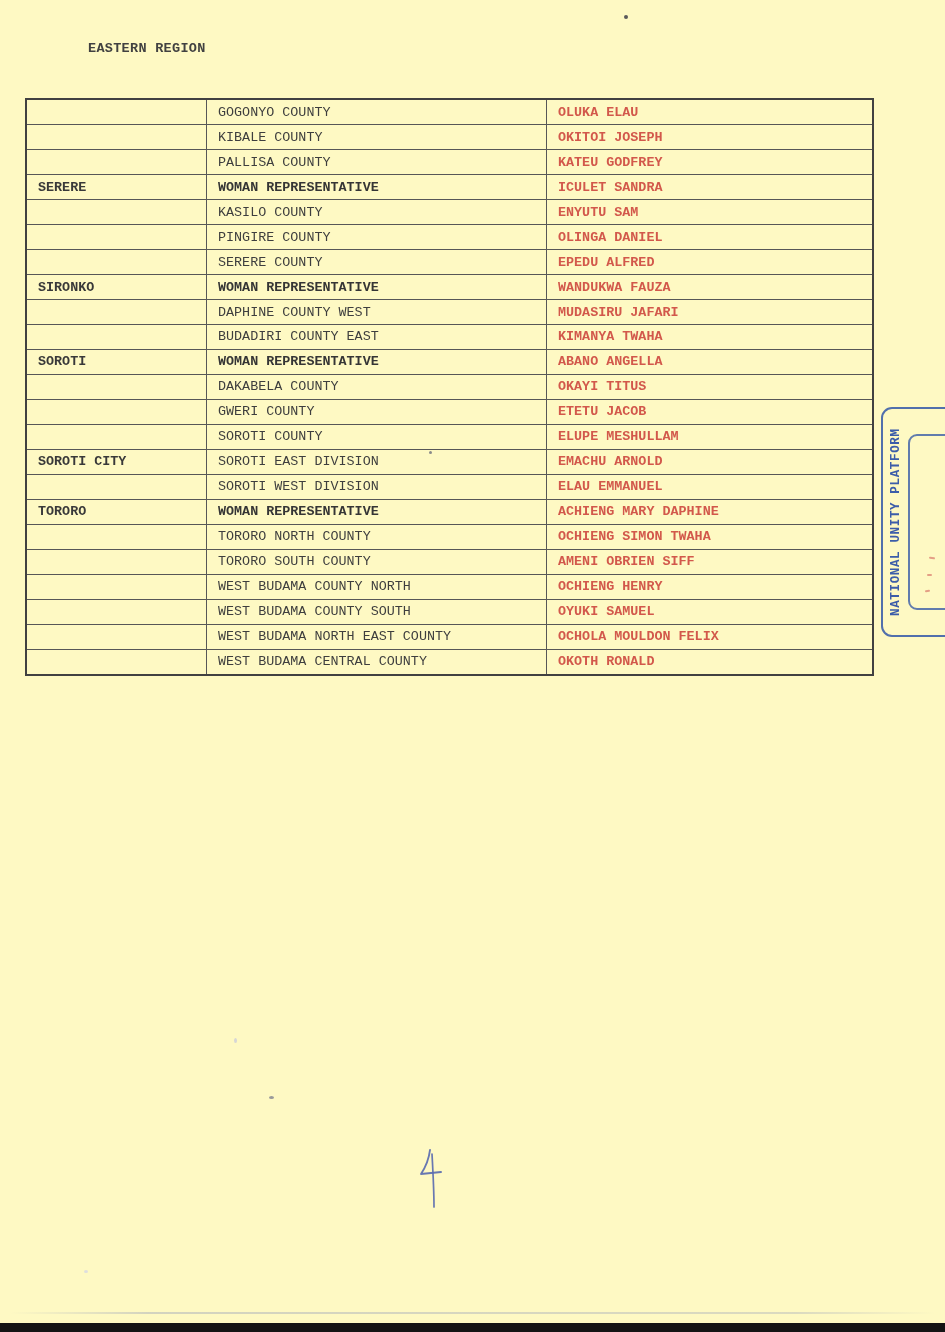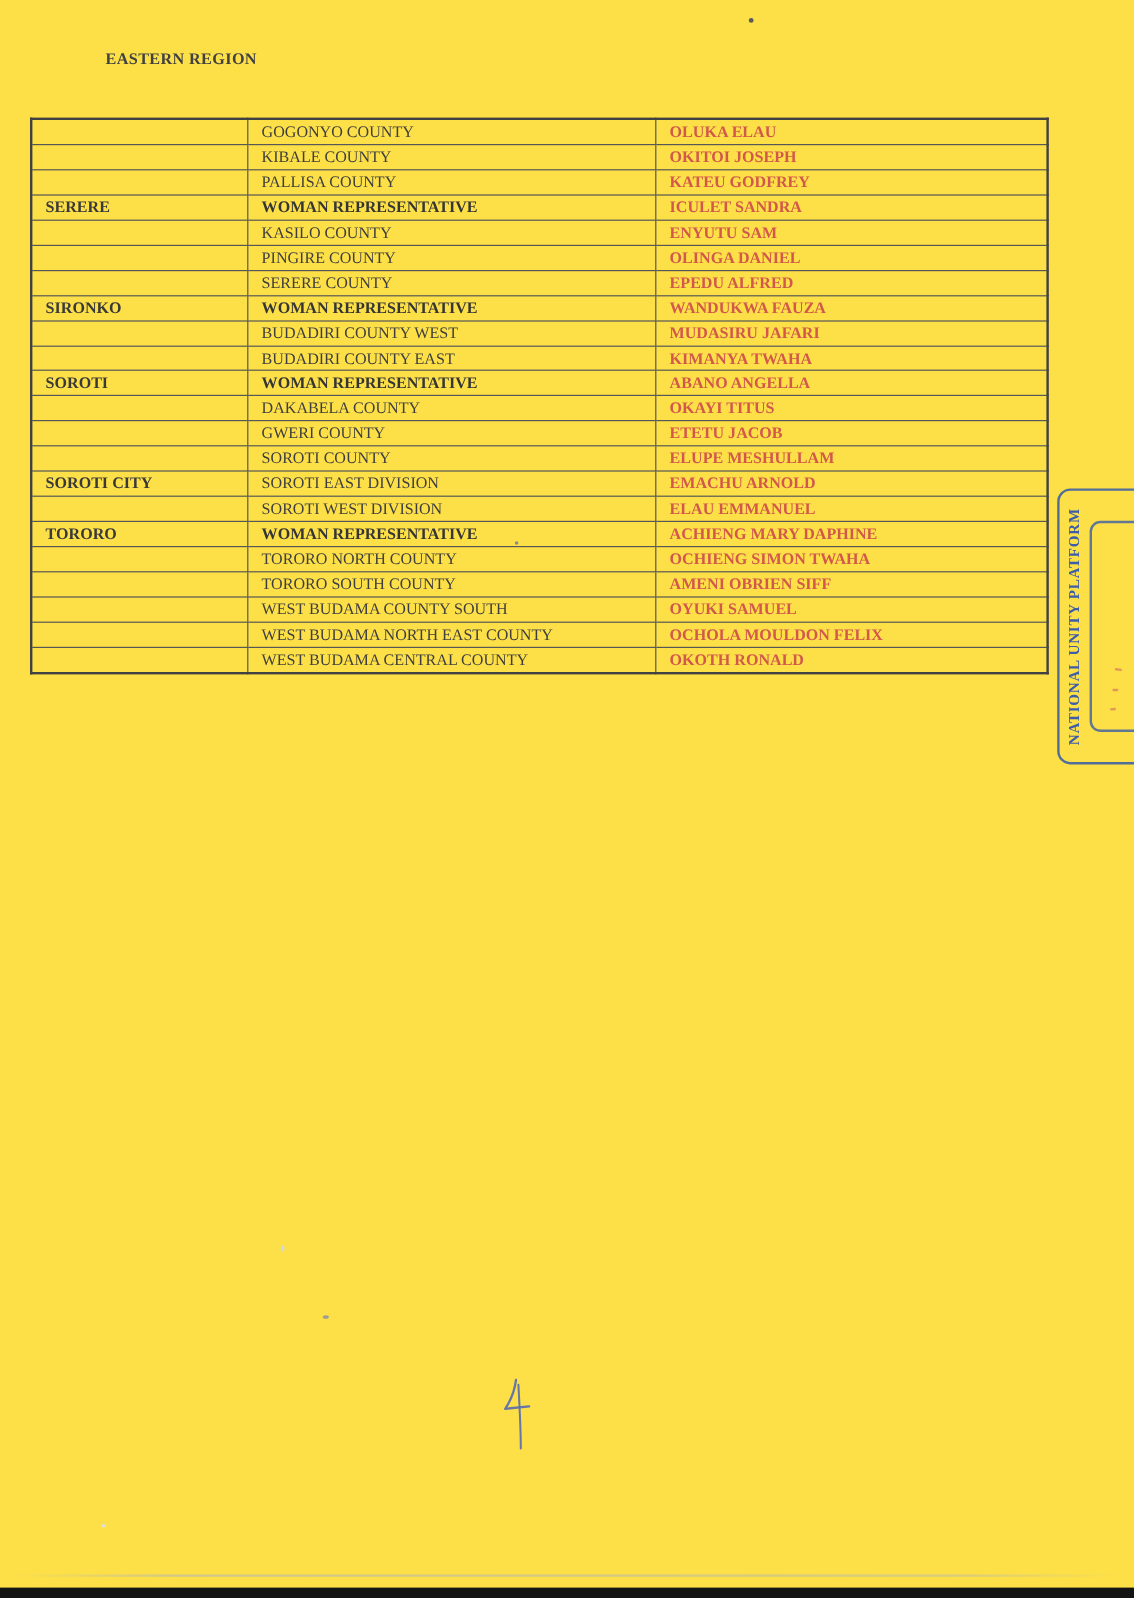--- a/index.html
+++ b/index.html
@@ -1,30 +1,30 @@
 <!DOCTYPE html>
 <html><head>
 <meta charset="utf-8">
 <style>
   html,body{margin:0;padding:0;background:#ffffff;}
   .page{
     position:relative;
     width:945px;height:1332px;
-    background:#fde047;
+    background:#fef9c3;
     overflow:hidden;
-    font-family:Liberation Serif, serif;
+    font-family:Liberation Mono, monospace;
     color:#3c3c3c;
   }
   .heading{
     position:absolute;left:88px;top:41px;
     font-size:13.5px;font-weight:700;letter-spacing:.3px;color:#414141;
   }
   table.cand{
     position:absolute;left:25px;top:98px;
-    width:849px;height:464px;
+    width:849px;height:578px;
     border-collapse:collapse;table-layout:fixed;
   }
   table.cand td{
     border:1.4px solid #575757;
     padding:0 0 0 11px;
     font-size:13.4px;
     vertical-align:middle;
     white-space:nowrap;
     overflow:hidden;
   }
@@ -114,21 +114,21 @@
       <td class="c-const">SERERE COUNTY</td>
       <td class="c-cand">EPEDU ALFRED</td>
     </tr>
         <tr class="bold-row">
       <td class="c-district">SIRONKO</td>
       <td class="c-const">WOMAN REPRESENTATIVE</td>
       <td class="c-cand">WANDUKWA FAUZA</td>
     </tr>
         <tr>
       <td class="c-district"></td>
-      <td class="c-const">BUDADIRI COUNTY  WEST</td>
+      <td class="c-const">DAPHINE COUNTY  WEST</td>
       <td class="c-cand">MUDASIRU JAFARI</td>
     </tr>
         <tr>
       <td class="c-district"></td>
       <td class="c-const">BUDADIRI COUNTY EAST</td>
       <td class="c-cand">KIMANYA TWAHA</td>
     </tr>
         <tr class="bold-row">
       <td class="c-district">SOROTI</td>
       <td class="c-const">WOMAN REPRESENTATIVE</td>
@@ -166,20 +166,25 @@
     </tr>
         <tr>
       <td class="c-district"></td>
       <td class="c-const">TORORO NORTH COUNTY</td>
       <td class="c-cand">OCHIENG SIMON TWAHA</td>
     </tr>
         <tr>
       <td class="c-district"></td>
       <td class="c-const">TORORO SOUTH COUNTY</td>
       <td class="c-cand">AMENI OBRIEN SIFF</td>
+    </tr>
+        <tr>
+      <td class="c-district"></td>
+      <td class="c-const">WEST BUDAMA COUNTY NORTH</td>
+      <td class="c-cand">OCHIENG HENRY</td>
     </tr>
         <tr>
       <td class="c-district"></td>
       <td class="c-const">WEST BUDAMA COUNTY SOUTH</td>
       <td class="c-cand">OYUKI SAMUEL</td>
     </tr>
         <tr>
       <td class="c-district"></td>
       <td class="c-const">WEST BUDAMA NORTH EAST COUNTY</td>
       <td class="c-cand">OCHOLA MOULDON FELIX</td>

